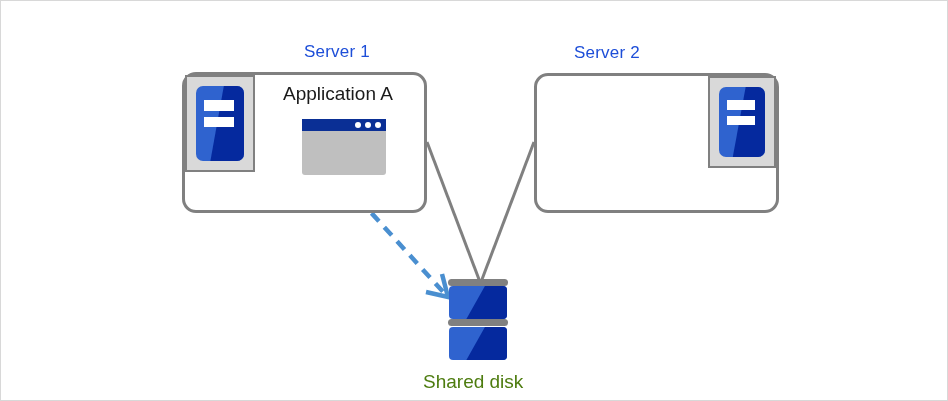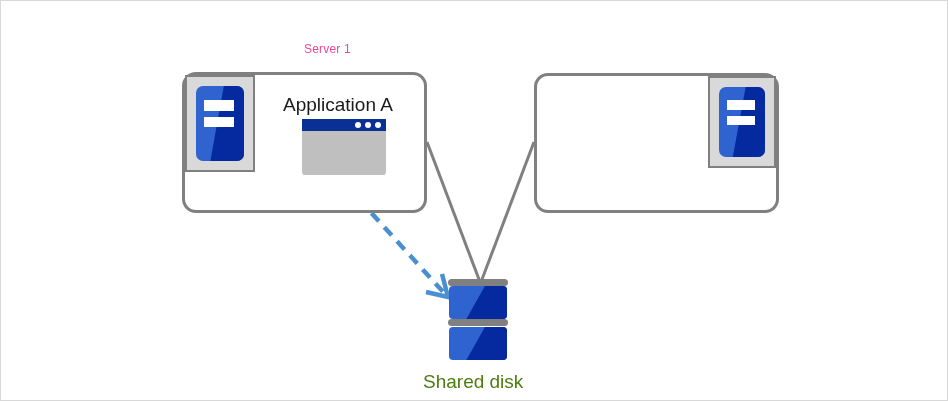--- a/index.html
+++ b/index.html
@@ -28,22 +28,22 @@
     border-radius: 14px;
     background: #ffffff;
     box-sizing: border-box;
   }
   #server1-box { left: 181px; top: 71px; width: 245px; height: 141px; }
   #server2-box { left: 533px; top: 72px; width: 245px; height: 140px; }
 
   
   .server-title {
     position: absolute;
-    font-size: 12px;
-    color: #ec4899;
+    font-size: 17px;
+    color: #1d4ed8;
     white-space: nowrap;
     letter-spacing: .2px;
   }
   #server1-title { left: 303px; top: 41px; }
   #server2-title { left: 573px; top: 42px; }
 
   
   .srv-icon {
     position: absolute;
     background: #d9d9d9;
@@ -105,21 +105,21 @@
   #app-window .body {
     position: absolute;
     left: 0; top: 12px;
     width: 100%; height: 44px;
     background: #bfbfbf;
     border-bottom-left-radius: 3px;
     border-bottom-right-radius: 3px;
   }
   #app-label {
     position: absolute;
-    left: 282px; top: 93px;
+    left: 282px; top: 82px;
     font-size: 19px;
     color: #1a1a1a;
     white-space: nowrap;
   }
 
   
   #disk { position: absolute; left: 447px; top: 278px; width: 60px; height: 84px; }
   .disk-cap {
     position: absolute;
     left: 0;
@@ -195,20 +195,21 @@
     <div class="titlebar">
       <div class="dots">
         <span class="dot"></span>
         <span class="dot"></span>
         <span class="dot"></span>
       </div>
     </div>
     <div class="body"></div>
   </div>
 
+  <div class="server-title" id="server2-title">Server 2</div>
 
   <div class="server-box" id="server2-box"></div>
 
   <div class="srv-icon abs" id="server2-icon">
     <div class="srv-icon-inner">
       <div class="srv-bar b1"></div>
       <div class="srv-bar b2"></div>
     </div>
   </div>
 

